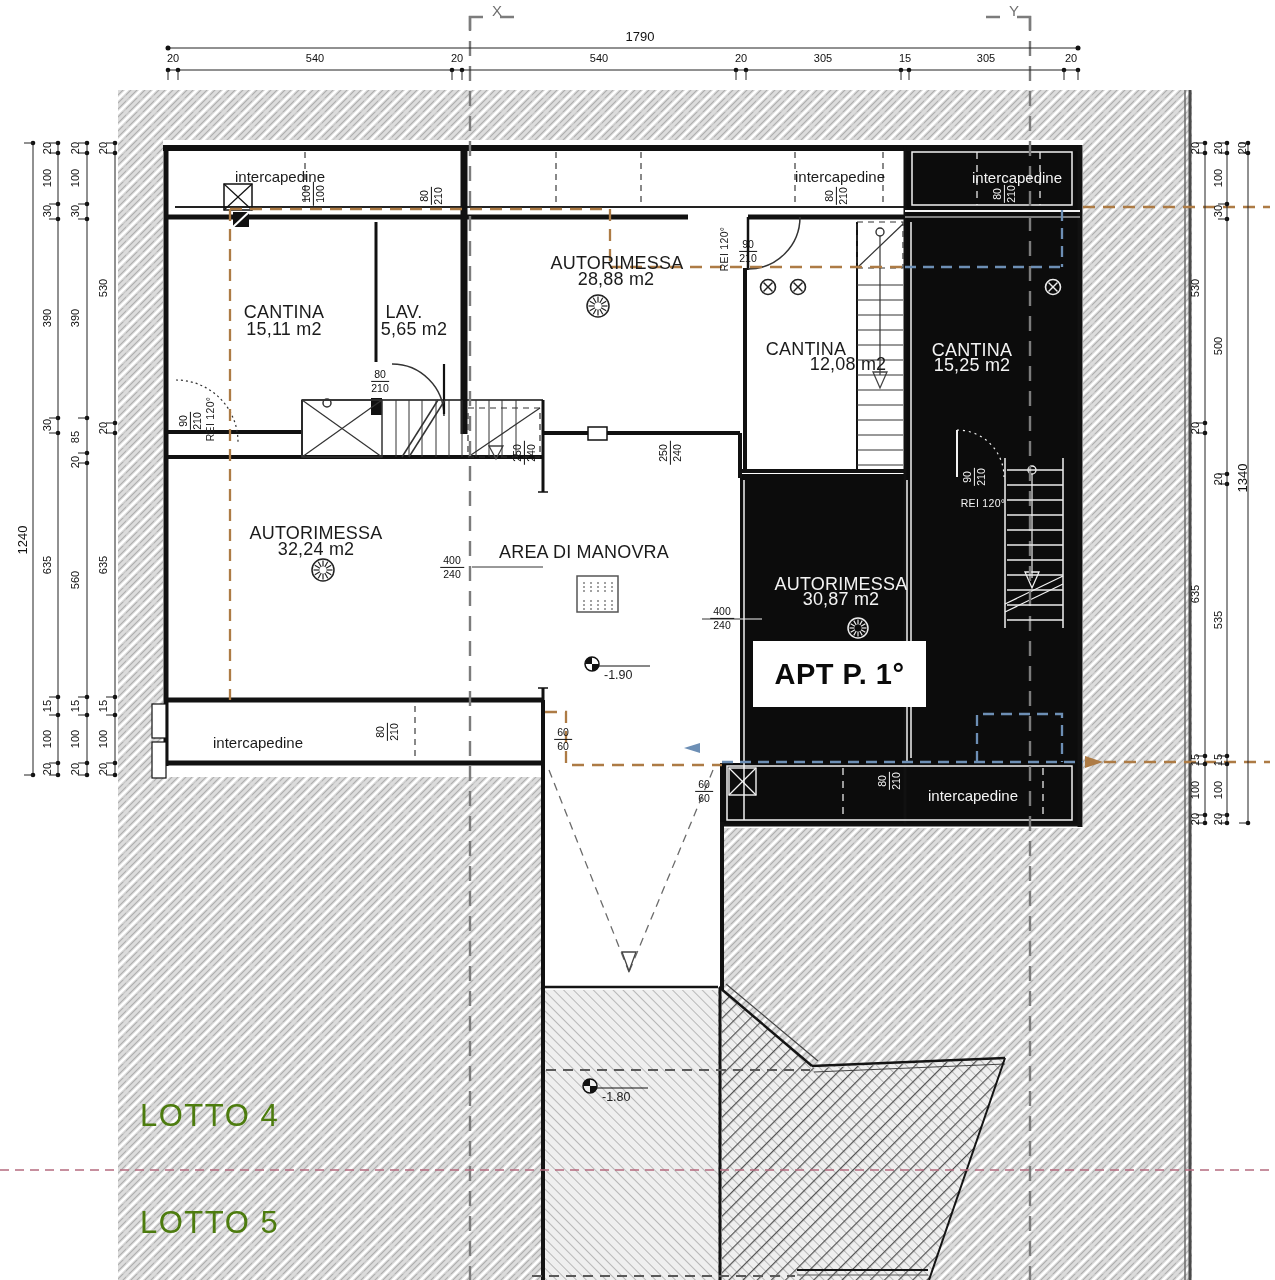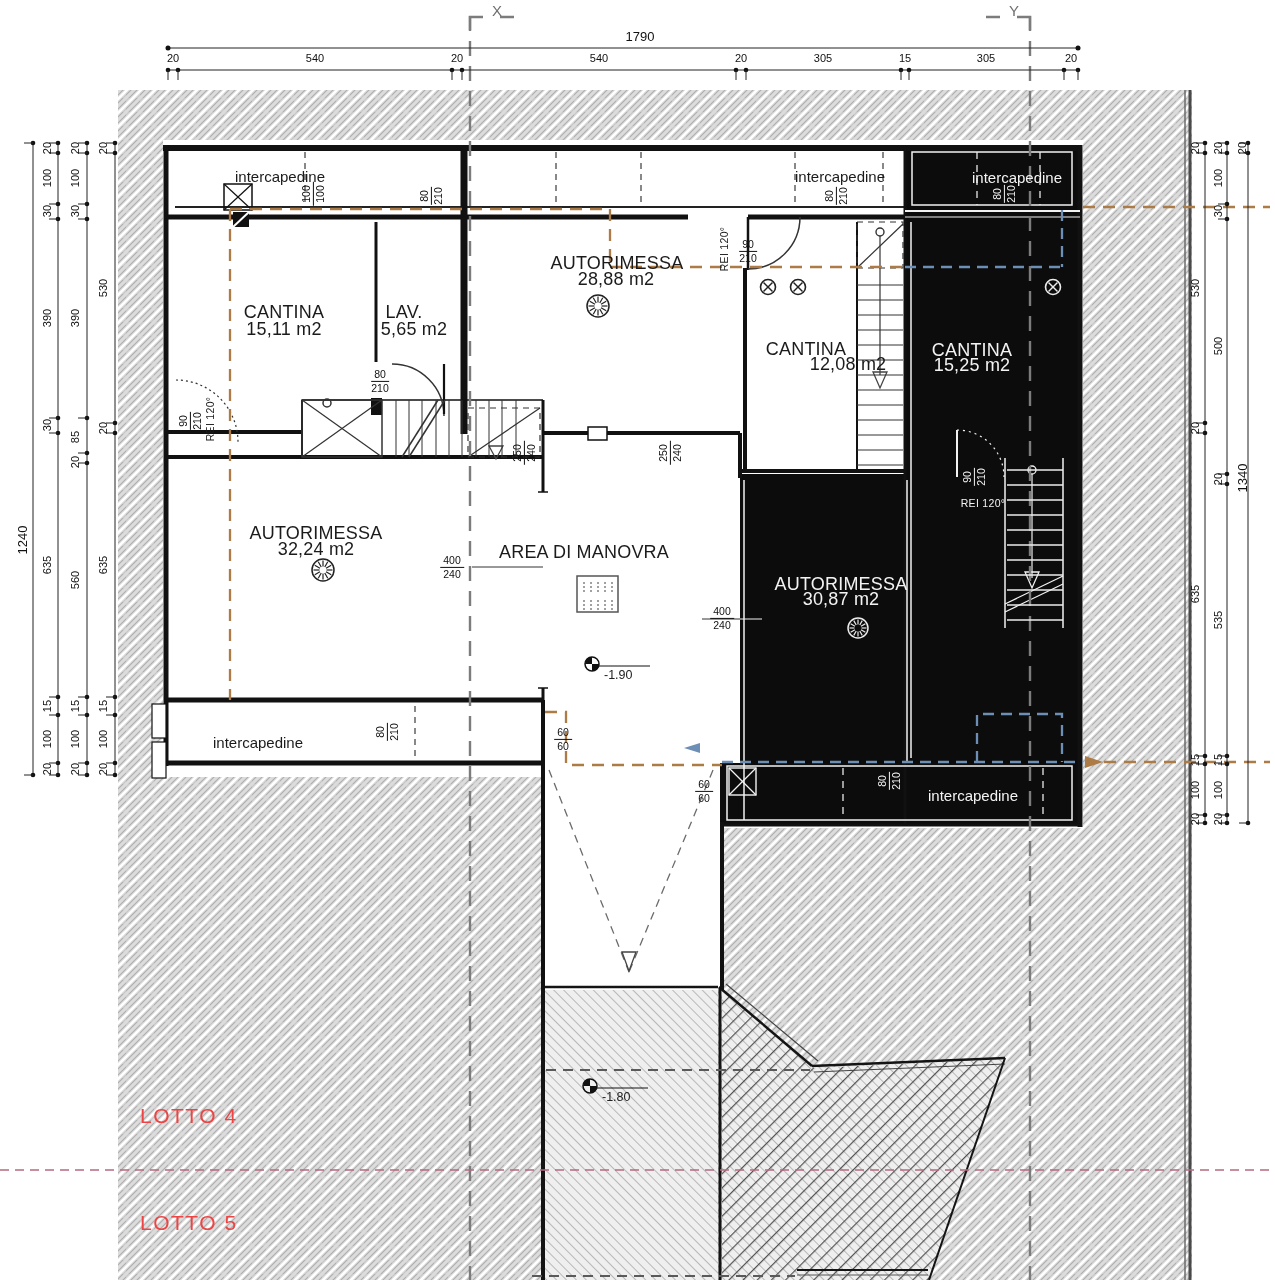--- a/index.html
+++ b/index.html
@@ -12,21 +12,21 @@
   .wt{color:#f3f3f3}
   .dim{position:absolute;font-size:11px;transform:translate(-50%,-50%);white-space:nowrap;color:#111}
   .dimv{transform:translate(-50%,-50%) rotate(-90deg)}
   .big{font-size:13px}
   .frac{position:absolute;display:flex;flex-direction:column;align-items:center;
         transform:translate(-50%,-50%);font-size:10.5px;line-height:1.2;color:#111;white-space:nowrap}
   .frac.rot{transform:translate(-50%,-50%) rotate(-90deg)}
   .frac .ft{border-bottom:1.2px solid currentColor;padding:0 3px}
   .frac.wt{color:#f3f3f3}
   .rei{font-size:10.5px;letter-spacing:.3px}
-  .lotto{position:absolute;transform:translate(0,-50%);font-size:21px;color:#ef4444;letter-spacing:1.5px}
+  .lotto{position:absolute;transform:translate(0,-50%);font-size:31px;color:#4d7c0f;letter-spacing:1.5px}
   .aptbox{position:absolute;display:flex;align-items:center;justify-content:center;background:#fff}
   .apt{font-size:29px;font-weight:bold;color:#0a0a0a;letter-spacing:.5px}
   .lvl{position:absolute;font-size:12.5px;color:#222;white-space:nowrap}
   .gridlbl{position:absolute;transform:translate(-50%,0);font-size:15px;color:#6f6f6f}
 </style>
 </head>
 <body>
 
 <div id="stage">
 
@@ -533,20 +533,23 @@
 <div class="lbl room" style="left:806px;top:349px">CANTINA</div>
 <div class="lbl room" style="left:848px;top:364px">12,08 m2</div>
 <div class="lbl room wt" style="left:972px;top:350px">CANTINA</div>
 <div class="lbl room wt" style="left:972px;top:365px">15,25 m2</div>
 <div class="lbl room" style="left:316px;top:533px">AUTORIMESSA</div>
 <div class="lbl room" style="left:316px;top:549px">32,24 m2</div>
 <div class="lbl room" style="left:584px;top:552px">AREA DI MANOVRA</div>
 <div class="lbl room wt" style="left:841px;top:584px">AUTORIMESSA</div>
 <div class="lbl room wt" style="left:841px;top:599px">30,87 m2</div>
 
+<div class="aptbox" style="left:753px;top:641px;width:173px;height:66px">
+  <span class="apt">APT P. 1°</span>
+</div>
 
 <div class="lbl inter" style="left:280px;top:176px">intercapedine</div>
 <div class="lbl inter" style="left:840px;top:176px">intercapedine</div>
 <div class="lbl inter wt" style="left:1017px;top:177px">intercapedine</div>
 <div class="lbl inter" style="left:258px;top:742px">intercapedine</div>
 <div class="lbl inter wt" style="left:973px;top:795px">intercapedine</div>
 
 <div class="lbl rei dimv" style="left:210px;top:419px">REI 120°</div>
 <div class="lbl rei dimv" style="left:724px;top:249px">REI 120°</div>
 <div class="lbl rei wt" style="left:983px;top:503px">REI 120°</div>

